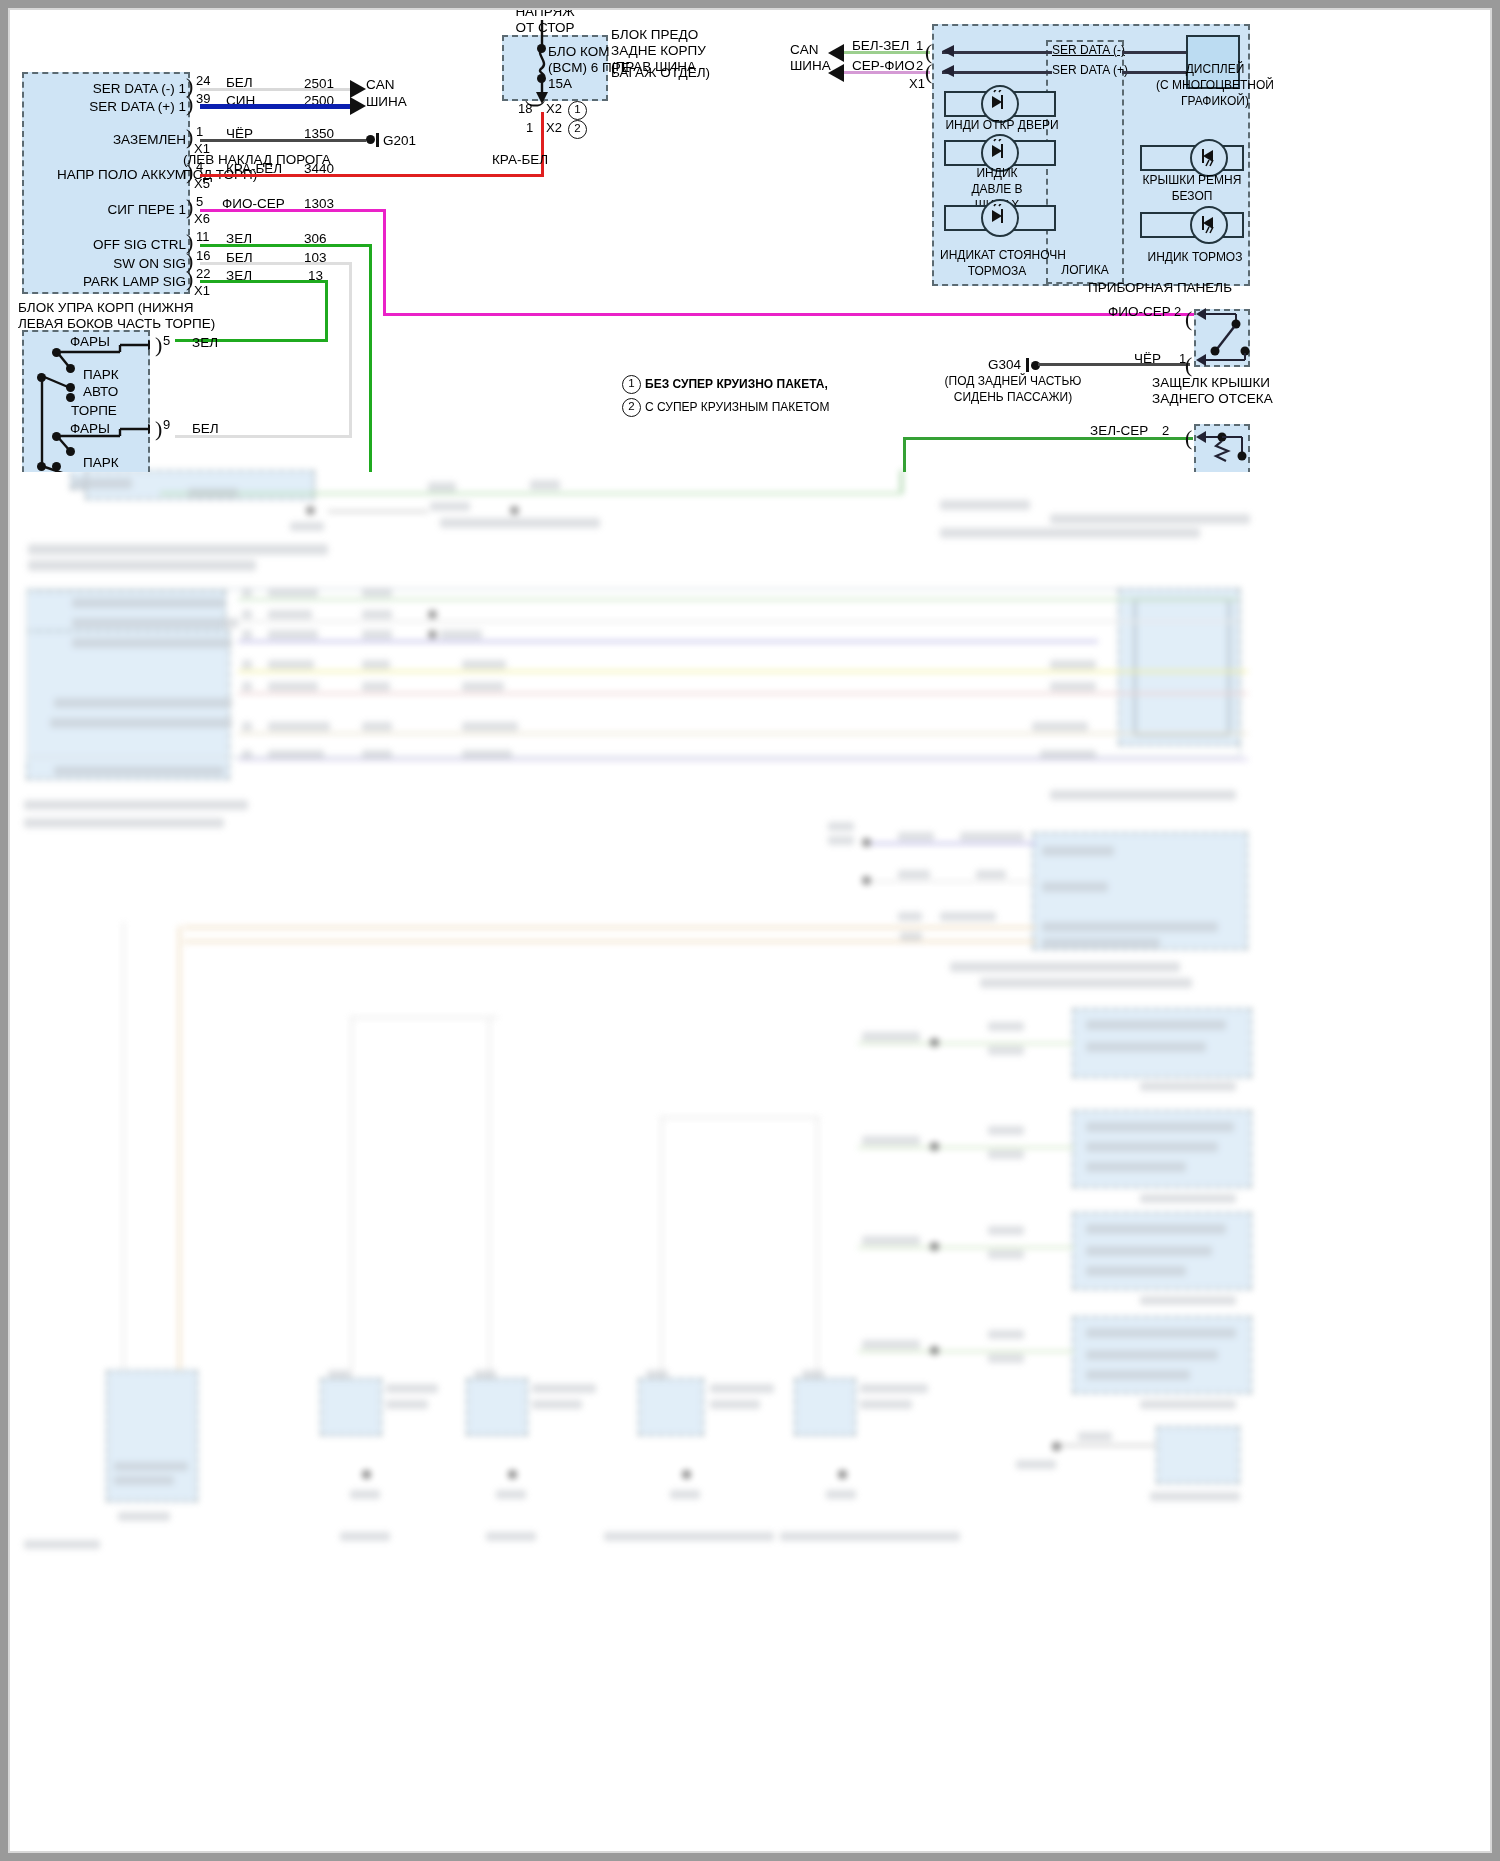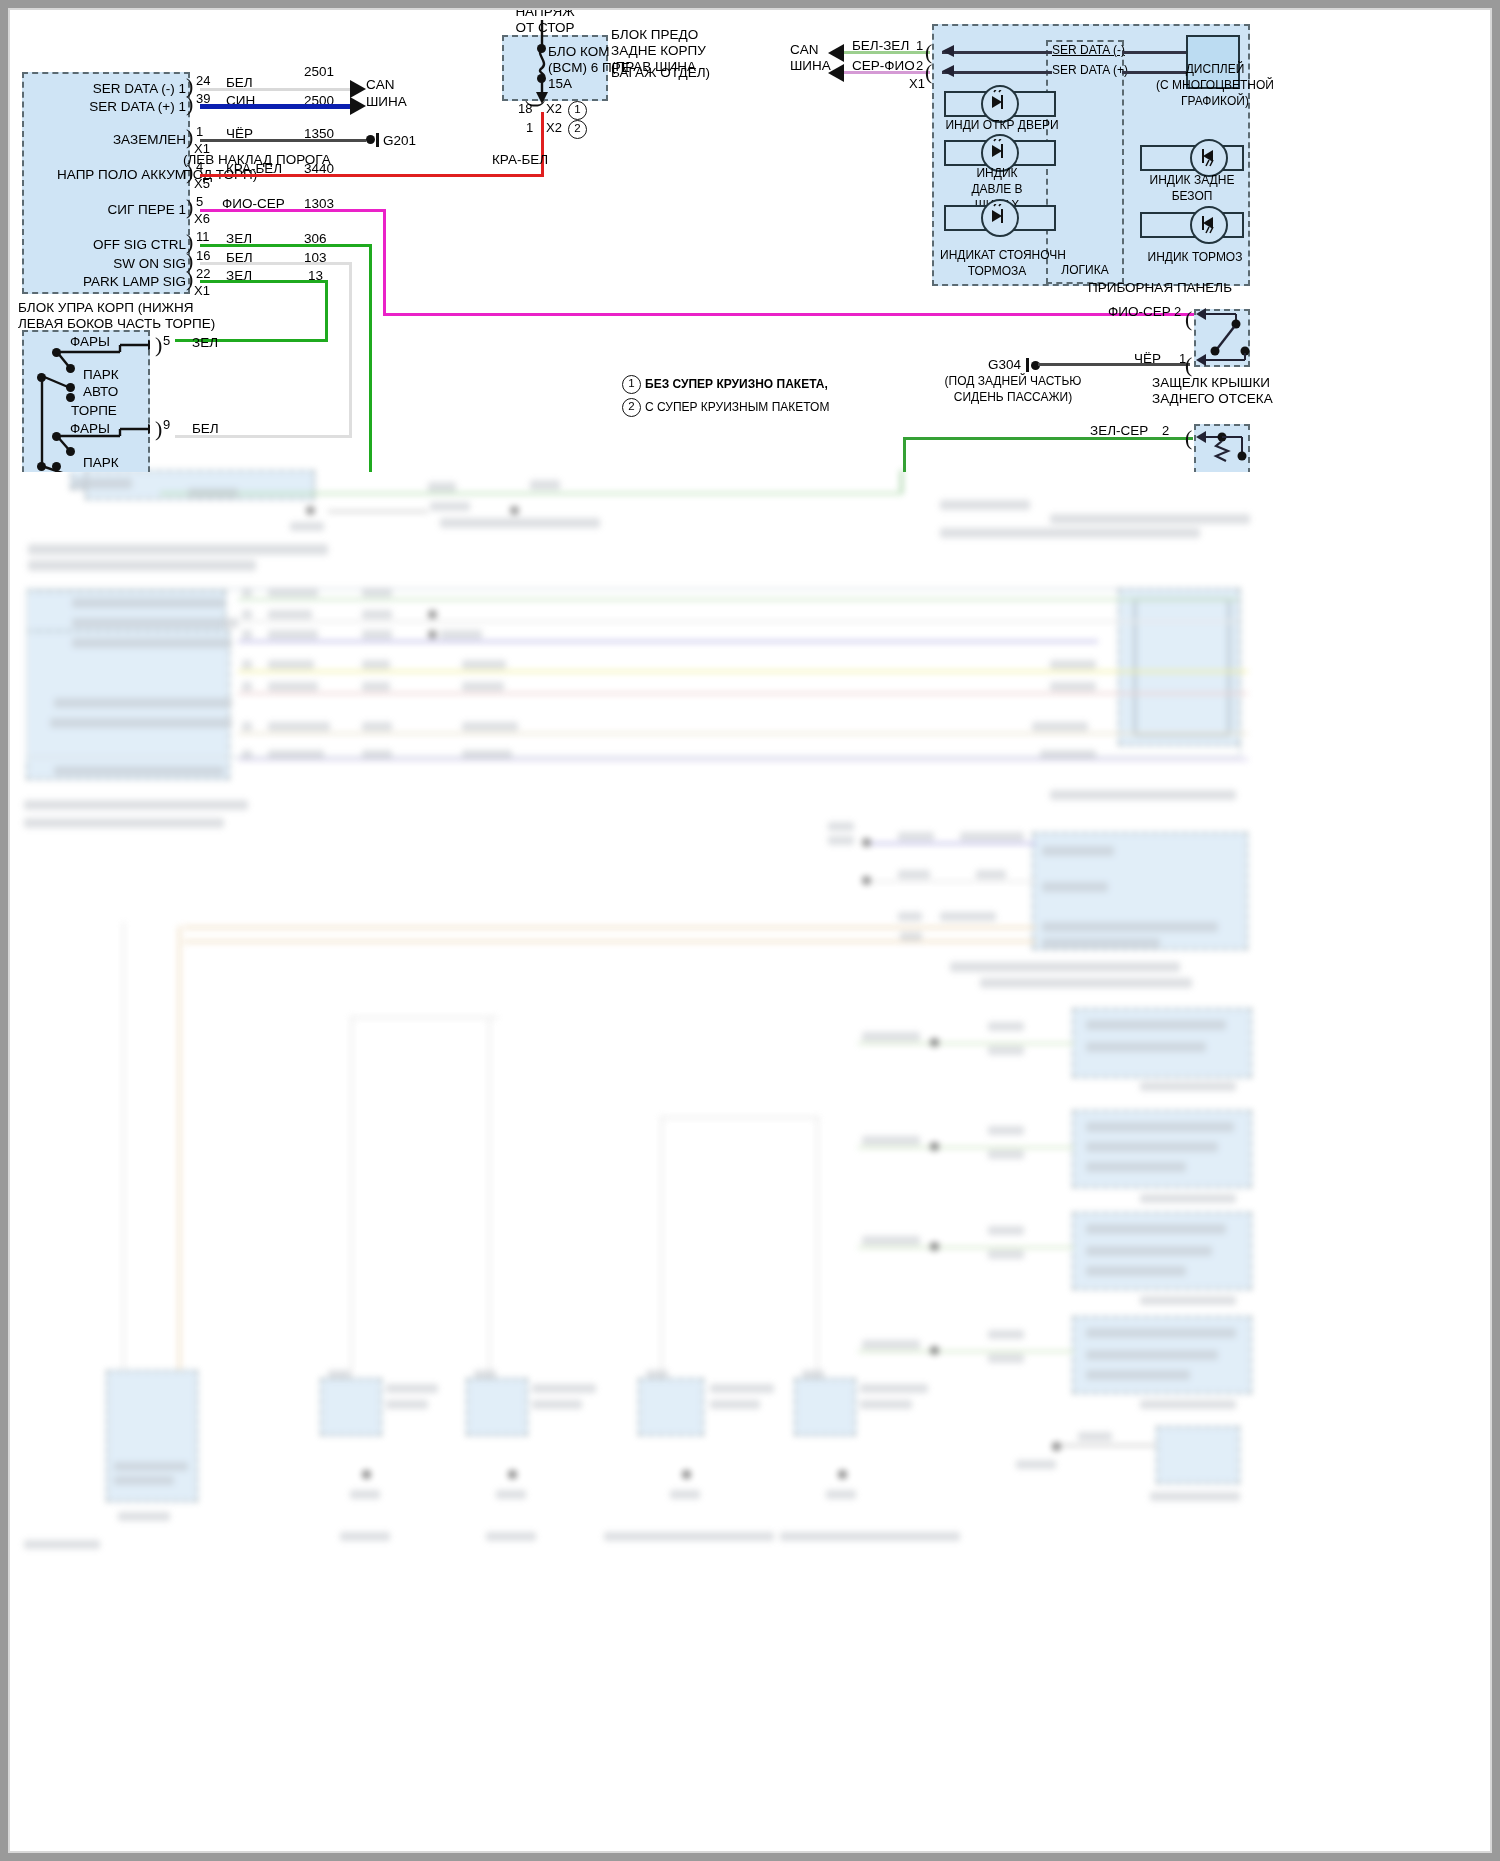--- a/index.html
+++ b/index.html
@@ -296,21 +296,21 @@
 
     <div class="lbl" style="left:226px;top:75px;">БЕЛ</div>
     <div class="lbl" style="left:226px;top:93px;">СИН</div>
     <div class="lbl" style="left:226px;top:126px;">ЧЁР</div>
     <div class="lbl" style="left:226px;top:161px;">КРА-БЕЛ</div>
     <div class="lbl" style="left:222px;top:196px;">ФИО-СЕР</div>
     <div class="lbl" style="left:226px;top:231px;">ЗЕЛ</div>
     <div class="lbl" style="left:226px;top:250px;">БЕЛ</div>
     <div class="lbl" style="left:226px;top:268px;">ЗЕЛ</div>
 
-    <div class="lbl" style="left:304px;top:64px;">2501</div>
+    <div class="lbl" style="left:304px;top:76px;">2501</div>
     <div class="lbl" style="left:304px;top:93px;">2500</div>
     <div class="lbl" style="left:304px;top:126px;">1350</div>
     <div class="lbl" style="left:304px;top:161px;">3440</div>
     <div class="lbl" style="left:304px;top:196px;">1303</div>
     <div class="lbl" style="left:304px;top:231px;">306</div>
     <div class="lbl" style="left:304px;top:250px;">103</div>
     <div class="lbl" style="left:308px;top:268px;">13</div>
 
     <div class="wire h" style="left:200px;top:88px;width:150px;background:#d9d9d9;"></div>
     <div class="arrowR" style="left:350px;top:80px;"></div>
@@ -483,21 +483,21 @@
     <div class="lbl c sm" style="left:1046px;top:263px;width:78px;">ЛОГИКА</div>
 
     <div class="lampbox" style="left:1140px;top:145px;width:100px;height:22px;"></div>
     <div class="lamp" style="left:1190px;top:139px;"></div>
     <svg class="abs" style="left:1195px;top:144px;width:24px;height:24px;">
       <polygon points="18,6 18,18 8,12" fill="#111"></polygon>
         <line x1="8" y1="5" x2="8" y2="19" stroke="#111" stroke-width="2"></line>
       <line x1="14" y1="16" x2="11" y2="22" stroke="#111" stroke-width="1.6"></line>
         <line x1="18" y1="16" x2="15" y2="22" stroke="#111" stroke-width="1.6"></line>
     </svg>
-    <div class="lbl c sm" style="left:1132px;top:173px;width:120px;">ИНДИК ЗАДНЕ</div>
+    <div class="lbl c sm" style="left:1132px;top:173px;width:120px;">КРЫШКИ РЕМНЯ</div>
     <div class="lbl c sm" style="left:1132px;top:189px;width:120px;">БЕЗОП</div>
 
     <div class="lampbox" style="left:1140px;top:212px;width:100px;height:22px;"></div>
     <div class="lamp" style="left:1190px;top:206px;"></div>
     <svg class="abs" style="left:1195px;top:211px;width:24px;height:24px;">
       <polygon points="18,6 18,18 8,12" fill="#111"></polygon>
         <line x1="8" y1="5" x2="8" y2="19" stroke="#111" stroke-width="2"></line>
       <line x1="14" y1="16" x2="11" y2="22" stroke="#111" stroke-width="1.6"></line>
         <line x1="18" y1="16" x2="15" y2="22" stroke="#111" stroke-width="1.6"></line>
     </svg>

